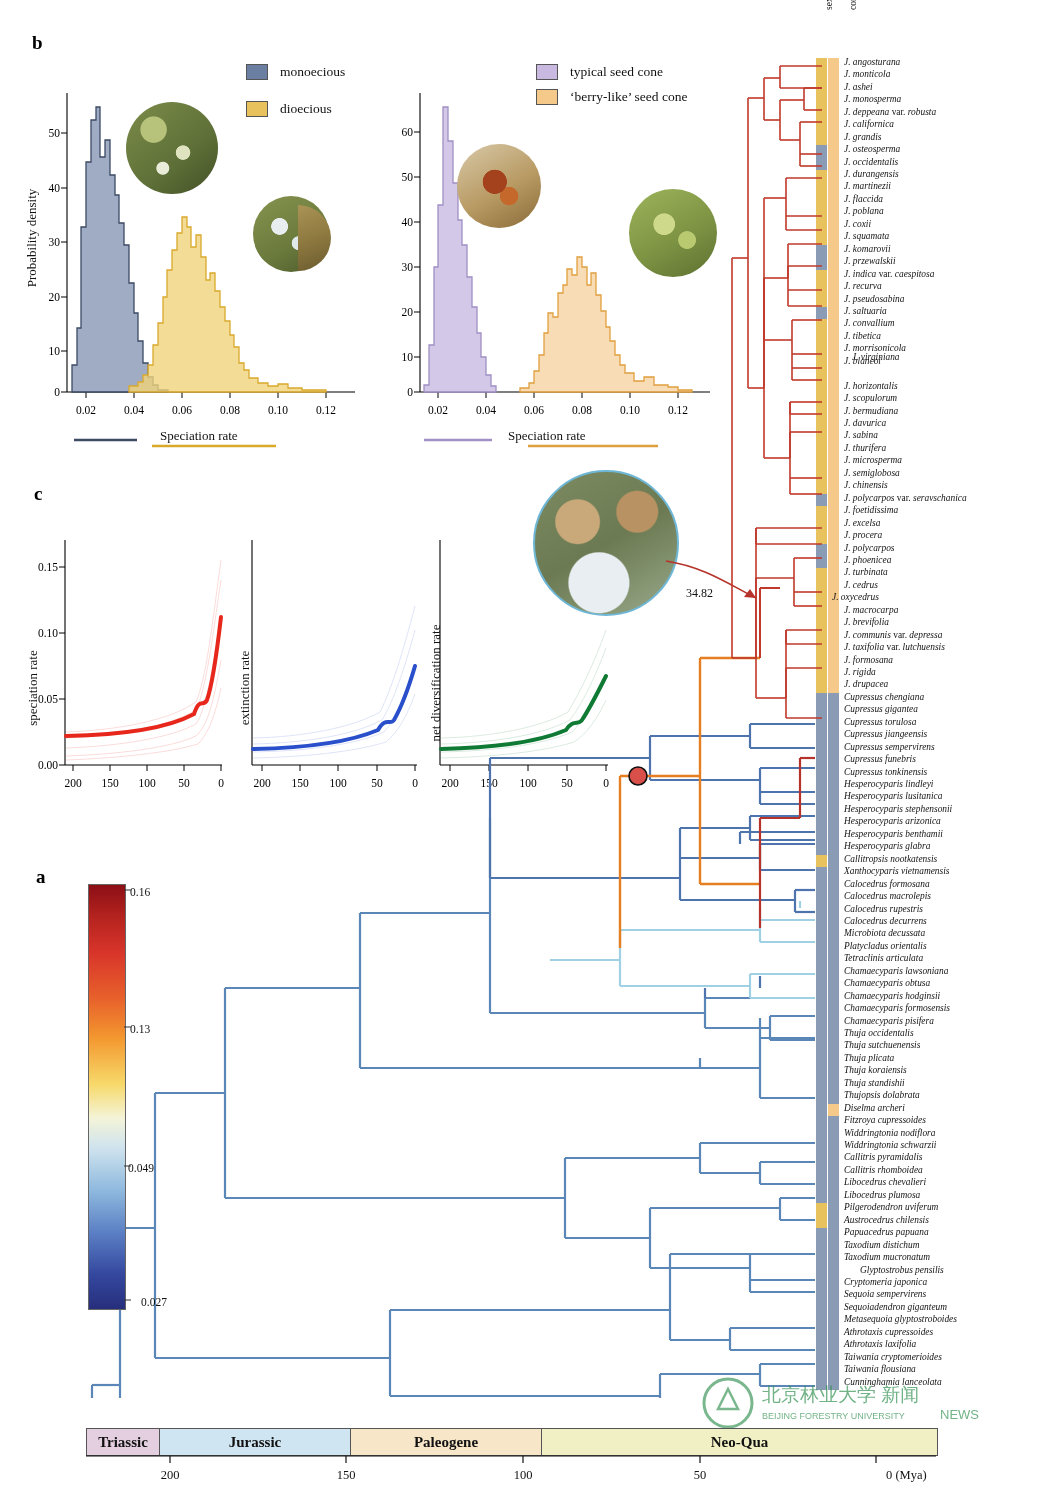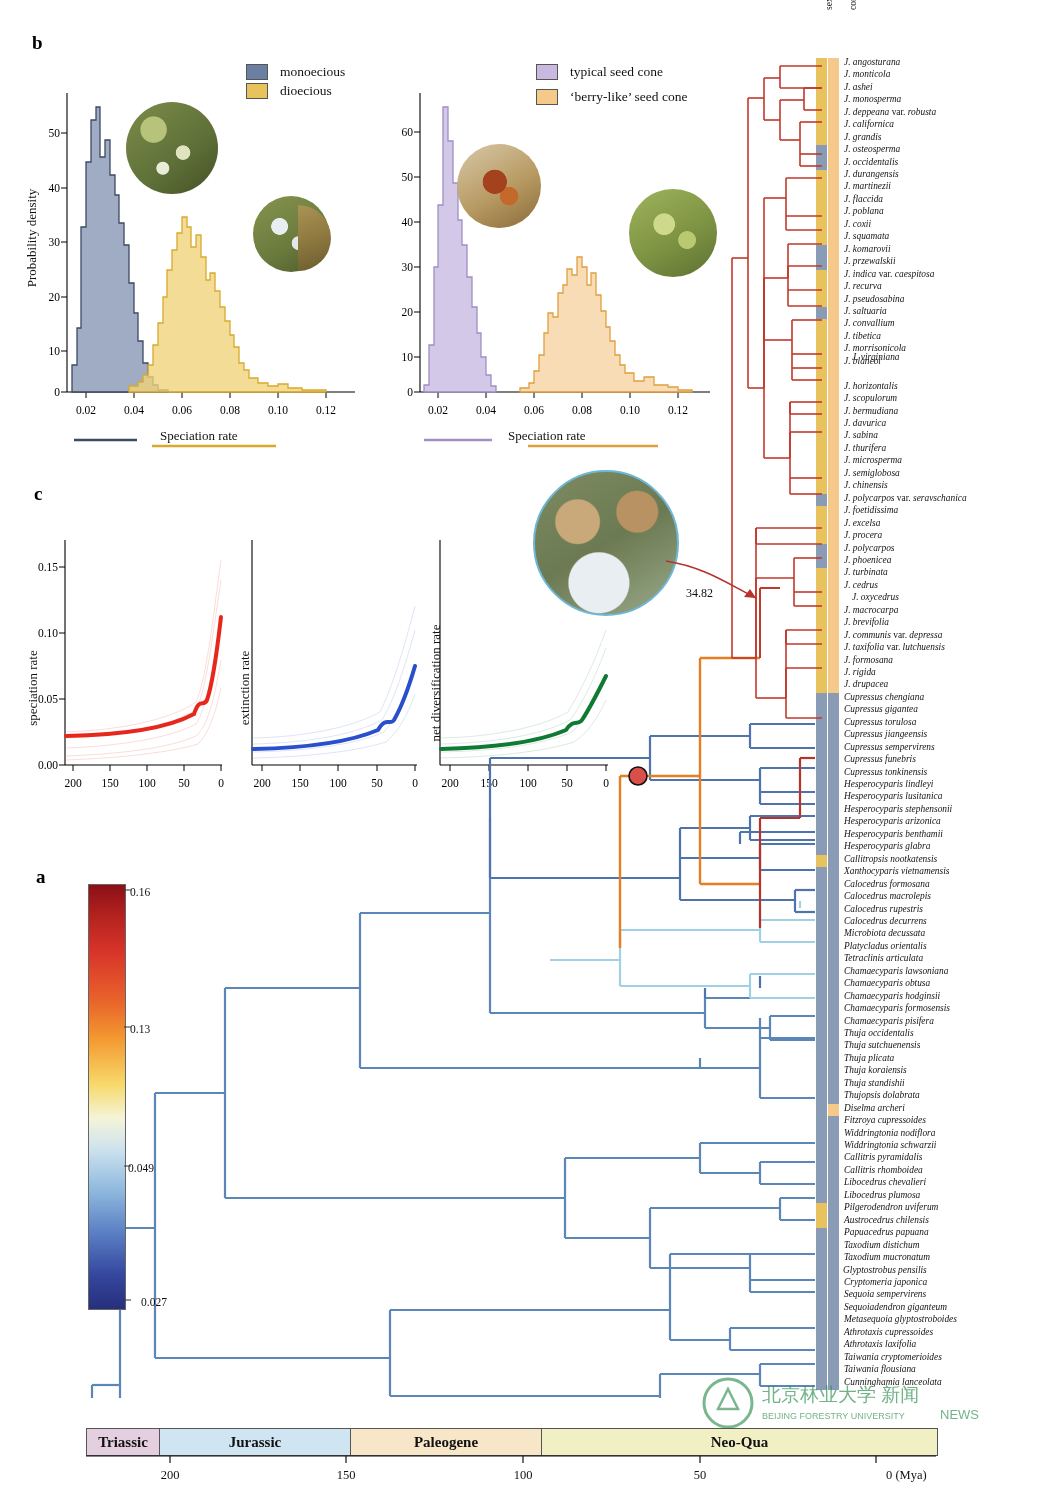--- a/index.html
+++ b/index.html
@@ -70,21 +70,21 @@
     <path d="M119,347 L119,341 L128,341 L128,337 L133,337 L133,330 L138,330 L138,320 L143,320 L143,300 L148,300 L148,278 L153,278 L153,252 L157,252 L157,225 L162,225 L162,205 L167,205 L167,188 L172,188 L172,172 L177,172 L177,182 L181,182 L181,202 L186,202 L186,190 L191,190 L191,212 L196,212 L196,235 L200,235 L200,228 L205,228 L205,246 L210,246 L210,262 L215,262 L215,276 L220,276 L220,290 L224,290 L224,302 L229,302 L229,318 L234,318 L234,325 L239,325 L239,333 L248,333 L248,338 L258,338 L258,341 L268,341 L268,339 L278,339 L278,343 L292,343 L292,345 L316,345 L316,347 Z" fill="#f0d37a" fill-opacity="0.8" stroke="#d9a92c" stroke-width="1.3"></path>
 
     <path d="M64,395 L127,395" stroke="#3c4a66" stroke-width="2.4"></path>
     <path d="M142,401 L266,401" stroke="#d9a92c" stroke-width="2.4"></path>
   </svg>
   <div class="abs axis-label" style="left:150px;top:383px;">Speciation rate</div>
   <div class="abs axis-label" style="left:-58px;top:185px;transform:rotate(-90deg);width:160px;text-align:center;">Probability density</div>
 </div>
 
 <div class="abs" style="left:246px;top:62px;">
-  <div style="margin-bottom:0;">
+  <div style="margin-bottom:18px;">
     <span class="legend-box" style="background:#6b7fa3;"></span>
     <span class="legend-text">monoecious</span>
   </div>
   <div>
     <span class="legend-box" style="background:#e8c25c;"></span>
     <span class="legend-text">dioecious</span>
   </div>
 </div>
 
 <div class="photo" style="left:126px;top:102px;width:92px;height:92px;background:
@@ -415,21 +415,21 @@
     <div class="abs" style="left: 12px; top: 497.94px; width: 11px; height: 12.85px; background: rgb(244, 201, 138);"></div>
     <div class="abs tip-label" style="left: 28px; top: 496.94px;">J. phoenicea</div>
     <div class="abs" style="left: 0px; top: 510.39px; width: 11px; height: 12.85px; background: rgb(232, 194, 92);"></div>
     <div class="abs" style="left: 12px; top: 510.39px; width: 11px; height: 12.85px; background: rgb(244, 201, 138);"></div>
     <div class="abs tip-label" style="left: 28px; top: 509.39px;">J. turbinata</div>
     <div class="abs" style="left: 0px; top: 522.84px; width: 11px; height: 12.85px; background: rgb(232, 194, 92);"></div>
     <div class="abs" style="left: 12px; top: 522.84px; width: 11px; height: 12.85px; background: rgb(244, 201, 138);"></div>
     <div class="abs tip-label" style="left: 28px; top: 521.84px;">J. cedrus</div>
     <div class="abs" style="left: 0px; top: 535.29px; width: 11px; height: 12.85px; background: rgb(232, 194, 92);"></div>
     <div class="abs" style="left: 12px; top: 535.29px; width: 11px; height: 12.85px; background: rgb(244, 201, 138);"></div>
-    <div class="abs tip-label" style="left: 36px; top: 534.29px;">J. oxycedrus</div>
+    <div class="abs tip-label" style="left: 16px; top: 534.29px;">J. oxycedrus</div>
     <div class="abs" style="left: 0px; top: 547.74px; width: 11px; height: 12.85px; background: rgb(232, 194, 92);"></div>
     <div class="abs" style="left: 12px; top: 547.74px; width: 11px; height: 12.85px; background: rgb(244, 201, 138);"></div>
     <div class="abs tip-label" style="left: 28px; top: 546.74px;">J. macrocarpa</div>
     <div class="abs" style="left: 0px; top: 560.19px; width: 11px; height: 12.85px; background: rgb(232, 194, 92);"></div>
     <div class="abs" style="left: 12px; top: 560.19px; width: 11px; height: 12.85px; background: rgb(244, 201, 138);"></div>
     <div class="abs tip-label" style="left: 28px; top: 559.19px;">J. brevifolia</div>
     <div class="abs" style="left: 0px; top: 572.64px; width: 11px; height: 12.85px; background: rgb(232, 194, 92);"></div>
     <div class="abs" style="left: 12px; top: 572.64px; width: 11px; height: 12.85px; background: rgb(244, 201, 138);"></div>
     <div class="abs tip-label" style="left: 28px; top: 571.64px;"><span>J. communis</span> <span class="nonital">var.</span> <span>depressa</span></div>
     <div class="abs" style="left: 0px; top: 585.08px; width: 11px; height: 12.85px; background: rgb(232, 194, 92);"></div>
@@ -577,21 +577,21 @@
     <div class="abs" style="left: 12px; top: 1170.17px; width: 11px; height: 12.85px; background: rgb(138, 155, 181);"></div>
     <div class="abs tip-label" style="left: 28px; top: 1169.17px;">Papuacedrus papuana</div>
     <div class="abs" style="left: 0px; top: 1182.62px; width: 11px; height: 12.85px; background: rgb(138, 155, 181);"></div>
     <div class="abs" style="left: 12px; top: 1182.62px; width: 11px; height: 12.85px; background: rgb(138, 155, 181);"></div>
     <div class="abs tip-label" style="left: 28px; top: 1181.62px;">Taxodium distichum</div>
     <div class="abs" style="left: 0px; top: 1195.07px; width: 11px; height: 12.85px; background: rgb(138, 155, 181);"></div>
     <div class="abs" style="left: 12px; top: 1195.07px; width: 11px; height: 12.85px; background: rgb(138, 155, 181);"></div>
     <div class="abs tip-label" style="left: 28px; top: 1194.07px;">Taxodium mucronatum</div>
     <div class="abs" style="left: 0px; top: 1207.51px; width: 11px; height: 12.85px; background: rgb(138, 155, 181);"></div>
     <div class="abs" style="left: 12px; top: 1207.51px; width: 11px; height: 12.85px; background: rgb(138, 155, 181);"></div>
-    <div class="abs tip-label" style="left: 27px; top: 1206.51px;">Glyptostrobus pensilis</div>
+    <div class="abs tip-label" style="left: 44px; top: 1206.51px;">Glyptostrobus pensilis</div>
     <div class="abs" style="left: 0px; top: 1219.96px; width: 11px; height: 12.85px; background: rgb(138, 155, 181);"></div>
     <div class="abs" style="left: 12px; top: 1219.96px; width: 11px; height: 12.85px; background: rgb(138, 155, 181);"></div>
     <div class="abs tip-label" style="left: 28px; top: 1218.96px;">Cryptomeria japonica</div>
     <div class="abs" style="left: 0px; top: 1232.41px; width: 11px; height: 12.85px; background: rgb(138, 155, 181);"></div>
     <div class="abs" style="left: 12px; top: 1232.41px; width: 11px; height: 12.85px; background: rgb(138, 155, 181);"></div>
     <div class="abs tip-label" style="left: 28px; top: 1231.41px; font-family: Liberation Serif, serif;">Sequoia sempervirens</div>
     <div class="abs" style="left: 0px; top: 1244.86px; width: 11px; height: 12.85px; background: rgb(138, 155, 181);"></div>
     <div class="abs" style="left: 12px; top: 1244.86px; width: 11px; height: 12.85px; background: rgb(138, 155, 181);"></div>
     <div class="abs tip-label" style="left: 28px; top: 1243.86px;">Sequoiadendron giganteum</div>
     <div class="abs" style="left: 0px; top: 1257.31px; width: 11px; height: 12.85px; background: rgb(138, 155, 181);"></div>

